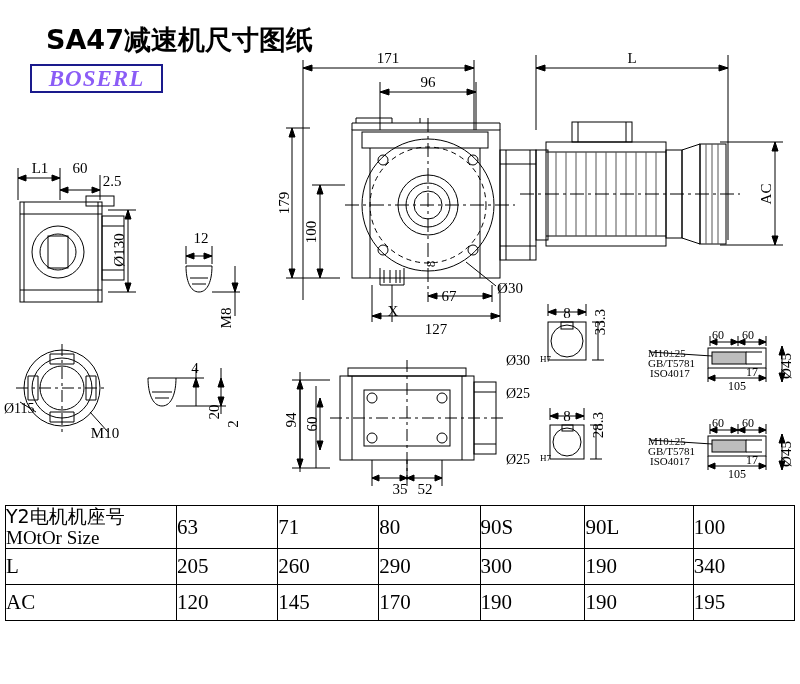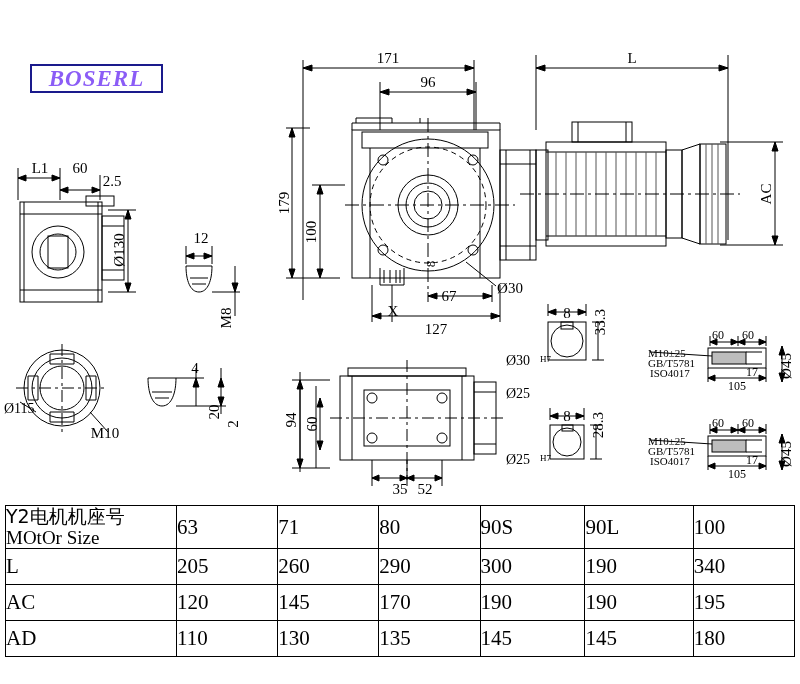--- a/index.html
+++ b/index.html
@@ -49,20 +49,21 @@
     width:170px;
   }
   .tbl td.rowlab{font-size:21px;}
   .cn{font-family:"DejaVu Sans", sans-serif;}
 </style>
 </head>
 <body>
 
 <div class="stage">
 
+  <div class="title cn">SA47减速机尺寸图纸</div>
 
   <div class="logo">
     <span>BOSERL</span>
   </div>
 
   <svg width="800" height="505" viewBox="0 0 800 505">
     <g stroke="#000" fill="none" stroke-width="1">
 
       <line x1="303" y1="60" x2="303" y2="300"></line>
       <line x1="474" y1="60" x2="474" y2="130"></line>
@@ -414,25 +415,16 @@
       </tr>
       <tr>
         <td class="rowlab">AC</td>
         <td>120</td>
         <td>145</td>
         <td>170</td>
         <td>190</td>
         <td>190</td>
         <td>195</td>
       </tr>
-      <tr>
-        <td class="rowlab">AD</td>
-        <td>110</td>
-        <td>130</td>
-        <td>135</td>
-        <td>145</td>
-        <td>145</td>
-        <td>180</td>
-      </tr>
     </tbody>
   </table>
 
 </div>
 
 </body></html>

